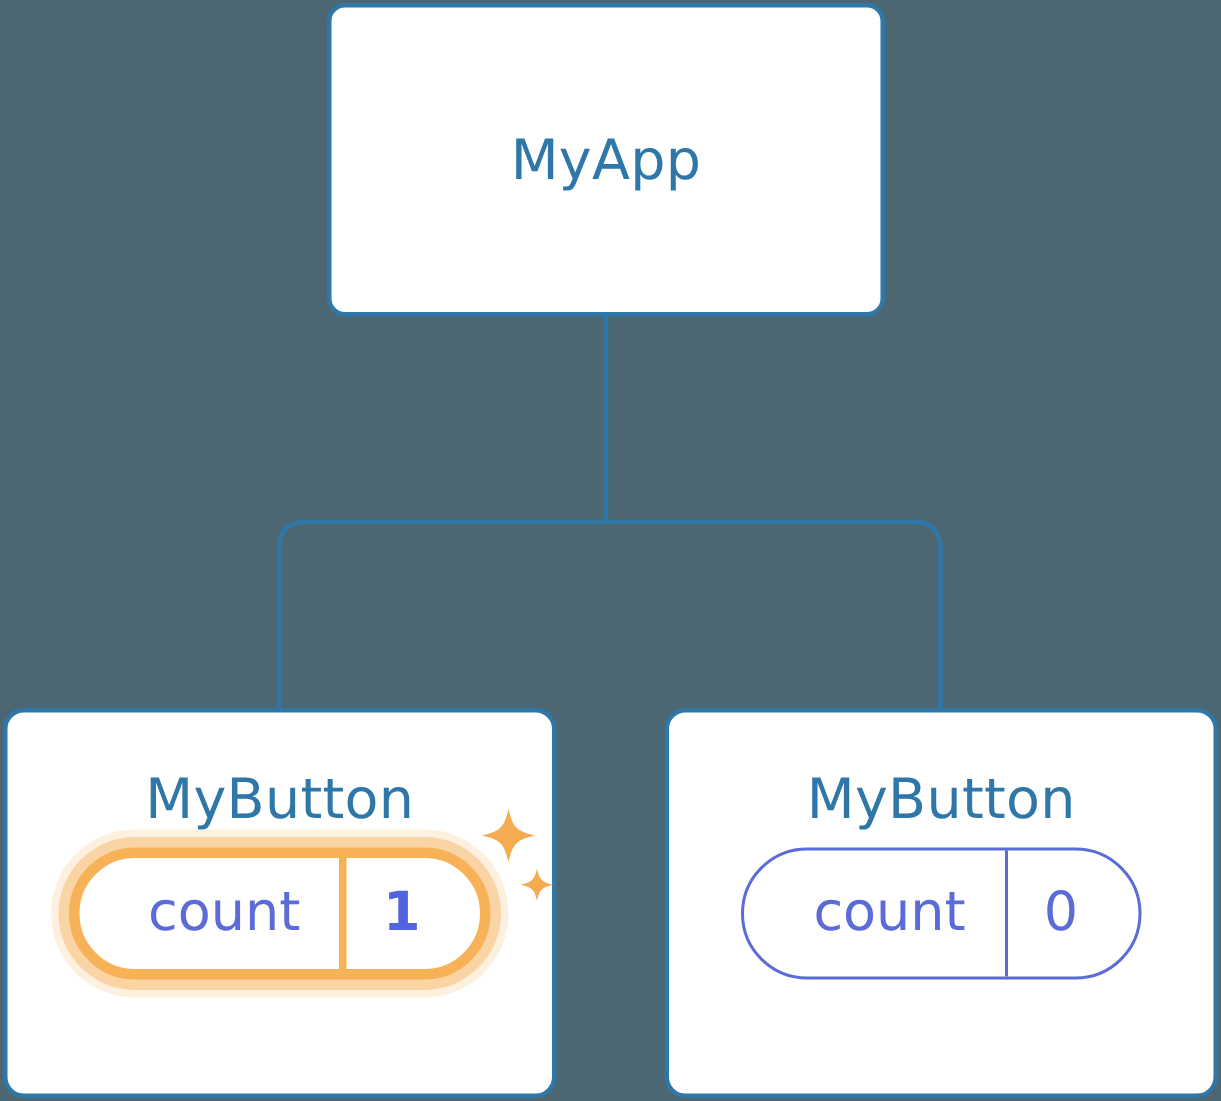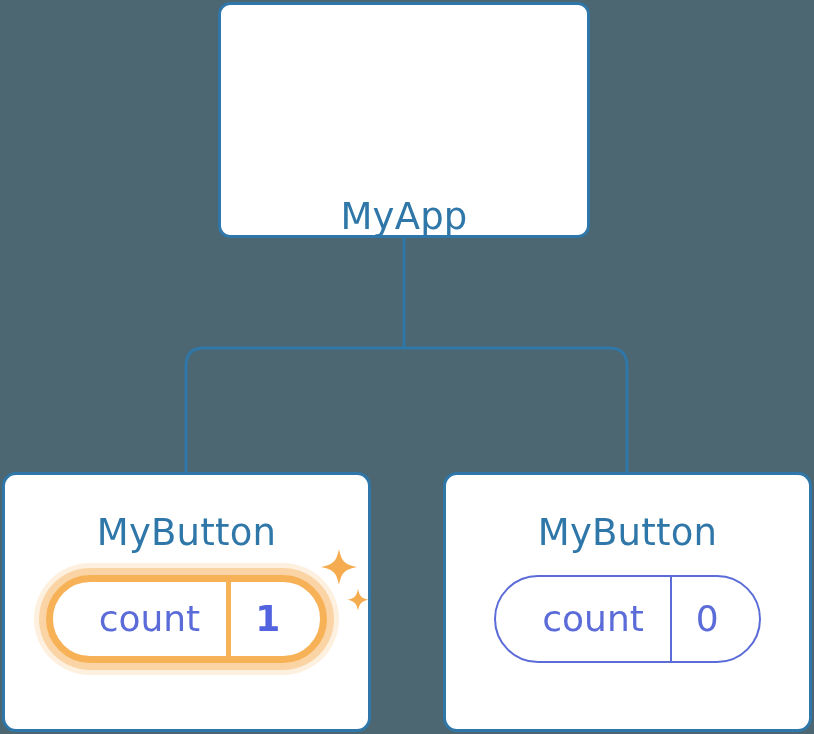--- a/index.html
+++ b/index.html
@@ -52,22 +52,22 @@
     letter-spacing: 0.2px;
     line-height: 1;
     white-space: nowrap;
   }
 
   
   #node-root {
     left: 218px;
     top: 2px;
     width: 372px;
-    height: 236px;
-    justify-content: flex-end;
+    height: 209px;
+    justify-content: center;
   }
 
   
   #node-child-0 {
     left: 2px;
     top: 472px;
     width: 369px;
     height: 260px;
     border-radius: 14px;
     padding-top: 39px;
@@ -77,21 +77,21 @@
     top: 472px;
     width: 369px;
     height: 260px;
     border-radius: 14px;
     padding-top: 39px;
   }
 
   
   .pill-wrap {
     position: relative;
-    margin-top: 24px;
+    margin-top: 14px;
     display: flex;
     align-items: center;
     justify-content: center;
   }
 
   .pill {
     position: relative;
     box-sizing: border-box;
     display: flex;
     align-items: stretch;

